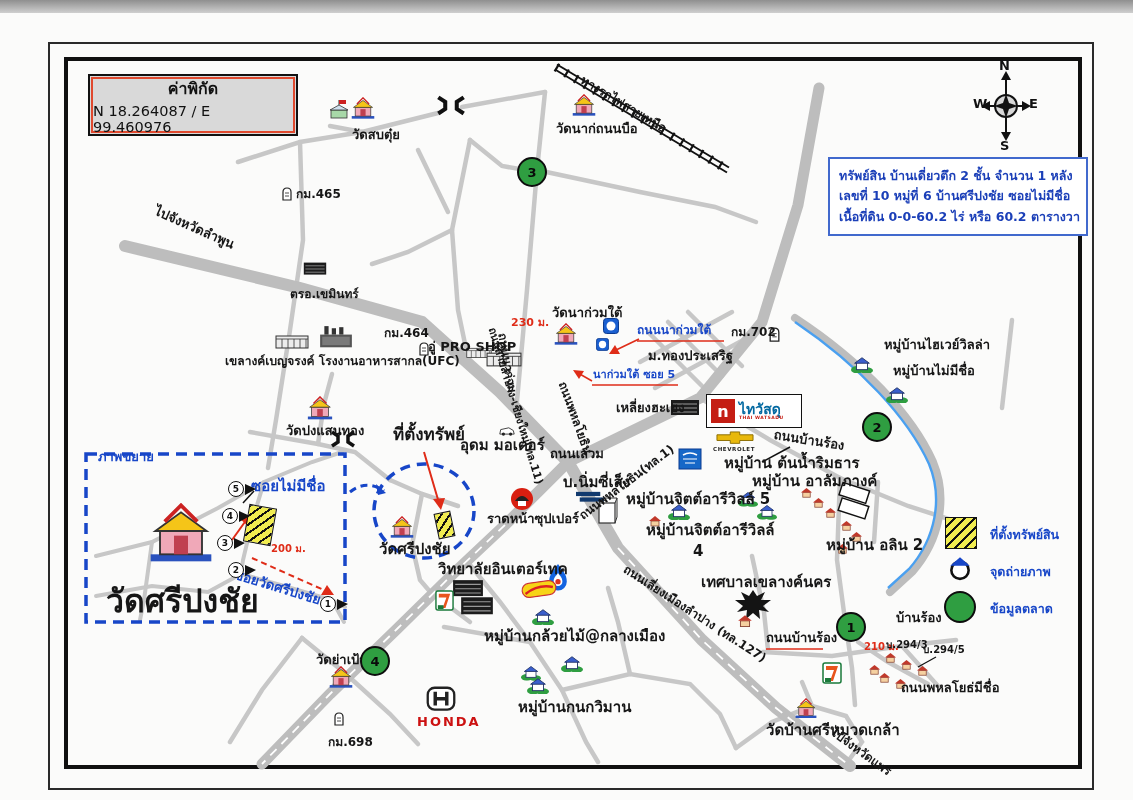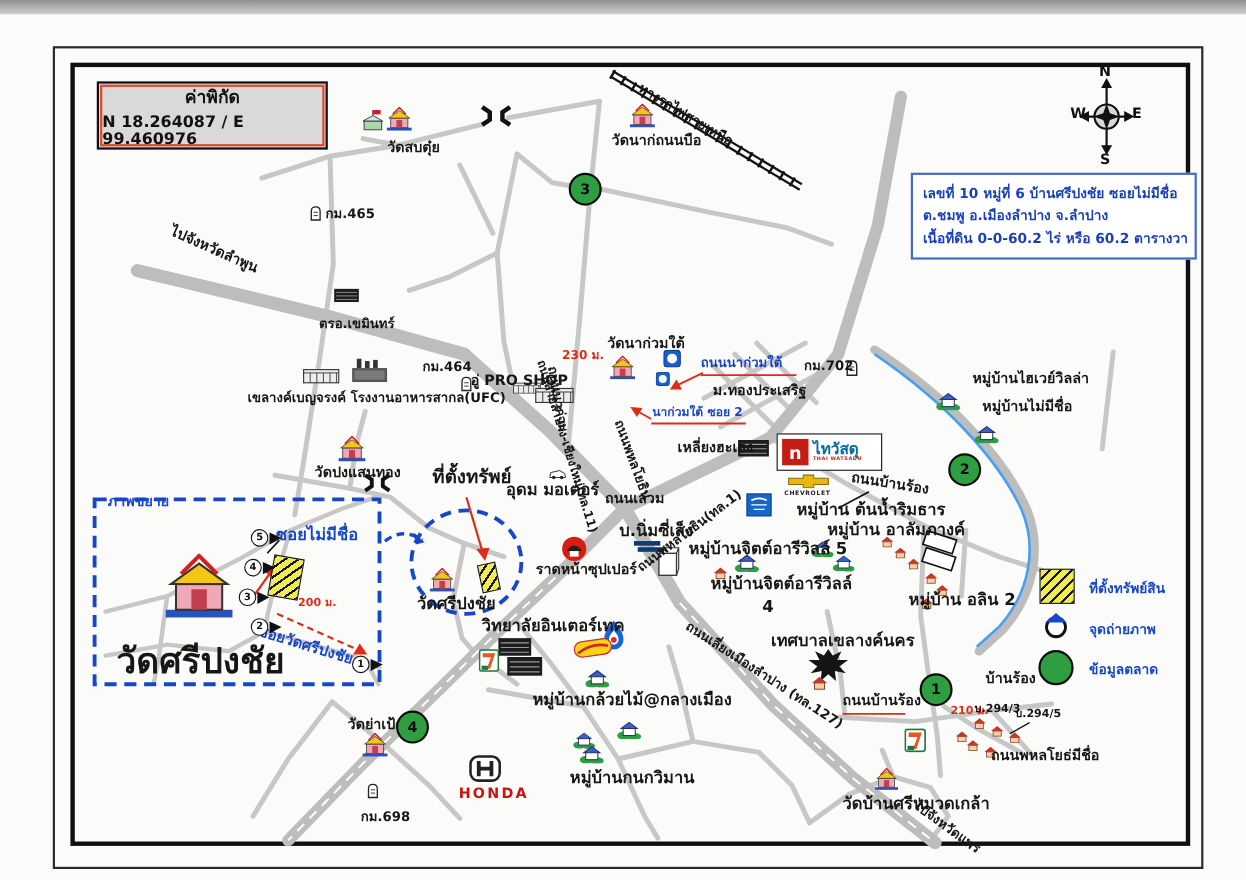--- a/index.html
+++ b/index.html
@@ -17,21 +17,21 @@
   .blue{color:#1746c8;}
   .red{color:#df2c18;}
   .fs10{font-size:10px}.fs11{font-size:11px}.fs12{font-size:12px}.fs125{font-size:15px}
   .fs17{font-size:17px}.fs33{font-size:32px}
   .rot{transform-origin:0 0;}
   .coordbox{position:absolute;left:88px;top:74px;width:206px;height:58px;background:#d9d9d9;
             border:2px solid #111;z-index:6;}
   .coordbox .inner{position:absolute;inset:1px;border:2px solid #e0492e;display:flex;
                    flex-direction:column;align-items:center;justify-content:center;gap:2px;}
   .coordbox .t1{font-weight:bold;font-size:16px;color:#111;}
-  .coordbox .t2{font-weight:bold;font-size:14.5px;color:#111;}
+  .coordbox .t2{font-weight:normal;font-size:14.5px;color:#111;}
   .infobox{position:absolute;left:828px;top:157px;width:238px;border:2px solid #4169cd;
            background:#ffffff;padding:7px 9px;z-index:6;}
   .infobox div{font-weight:bold;font-size:12.5px;color:#1b3fb8;line-height:1.62;white-space:nowrap;}
   .gc{position:absolute;width:26px;height:26px;border-radius:50%;background:#2f9e41;
       border:2px solid #0d0d0d;color:#0a0a0a;font-weight:bold;font-size:13px;
       display:flex;align-items:center;justify-content:center;z-index:7;}
   .ic{position:absolute;z-index:5;}
   .ic svg{display:block;width:100%;height:auto;}
   .parcel{position:absolute;background:repeating-linear-gradient(-45deg,#111 0 2px,#f0ec50 2px 7px);
           border:1.5px solid #111;z-index:5;}
@@ -286,39 +286,39 @@
       <polygon points="25,0 20,9 30,9" fill="#111"></polygon>
       <polygon points="25,70 20,61 30,61" fill="#111"></polygon>
       <polygon points="0,35 9,30 9,40" fill="#111"></polygon>
       <polygon points="50,35 41,30 41,40" fill="#111"></polygon>
       <circle cx="25" cy="35" r="11" fill="#d8d8d8" stroke="#111" stroke-width="2"></circle>
       <polygon points="25,23 28,32 37,35 28,38 25,47 22,38 13,35 22,32" fill="#111"></polygon>
     </svg>
   </div>
 
   <div class="infobox">
+    <div>ทรัพย์สิน บ้านเดี่ยวตึก 2 ชั้น จำนวน 1 หลัง</div>
     <div>เลขที่ 10  หมู่ที่ 6 บ้านศรีปงชัย ซอยไม่มีชื่อ</div>
-    <div>ต.ชมพู  อ.เมืองลำปาง  จ.ลำปาง</div>
     <div>เนื้อที่ดิน 0-0-60.2 ไร่ หรือ 60.2  ตารางวา</div>
   </div>
 
   <div class="lbl rot fs12" style="left:585px;top:74px;transform:rotate(31deg)">ทางรถไฟสายเหนือ</div>
   <div class="lbl rot" style="left:158px;top:204px;transform:rotate(24deg)">ไปจังหวัดลำพูน</div>
   <div class="lbl fs12" style="left:296px;top:188px">กม.465</div>
   <div class="lbl" style="left:352px;top:128px">วัดสบตุ๋ย</div>
   <div class="lbl" style="left:556px;top:122px">วัดนาก่ถนนบือ</div>
   <div class="lbl fs12" style="left:290px;top:288px">ตรอ.เขมินทร์</div>
   <div class="lbl fs12" style="left:225px;top:355px">เขลางค์เบญจรงค์ โรงงานอาหารสากล(UFC)</div>
   <div class="lbl fs12" style="left:384px;top:327px">กม.464</div>
   <div class="lbl" style="left:428px;top:340px">อู่ PRO SHOP</div>
   <div class="lbl red fs11" style="left:511px;top:317px">230 ม.</div>
   <div class="lbl" style="left:552px;top:306px">วัดนาก่วมใต้</div>
   <div class="lbl rot fs12" style="left:508px;top:332px;transform:rotate(80deg)">ถนนนาก่วม</div>
   <div class="lbl blue fs12" style="left:637px;top:324px">ถนนนาก่วมใต้</div>
-  <div class="lbl blue fs11" style="left:593px;top:369px">นาก่วมใต้ ซอย 2</div>
+  <div class="lbl blue fs11" style="left:593px;top:369px">นาก่วมใต้ ซอย 5</div>
   <div class="lbl" style="left:648px;top:349px">ม.ทองประเสริฐ</div>
   <div class="lbl fs12" style="left:731px;top:326px">กม.702</div>
   <div class="lbl" style="left:884px;top:338px">หมู่บ้านไฮเวย์วิลล่า</div>
   <div class="lbl" style="left:893px;top:364px">หมู่บ้านไม่มีชื่อ</div>
   <div class="lbl" style="left:616px;top:401px">เหลี่ยงฮะเฮง</div>
   <div class="lbl rot" style="left:775px;top:428px;transform:rotate(9deg)">ถนนบ้านร้อง</div>
   <div class="lbl" style="left:286px;top:424px">วัดปงแสนทอง</div>
   <div class="lbl fs17" style="left:393px;top:425px">ที่ตั้งทรัพย์</div>
   <div class="lbl fs125" style="left:460px;top:437px">อุดม มอเตอร์</div>
   <div class="lbl" style="left:550px;top:447px">ถนนเล่วม</div>

